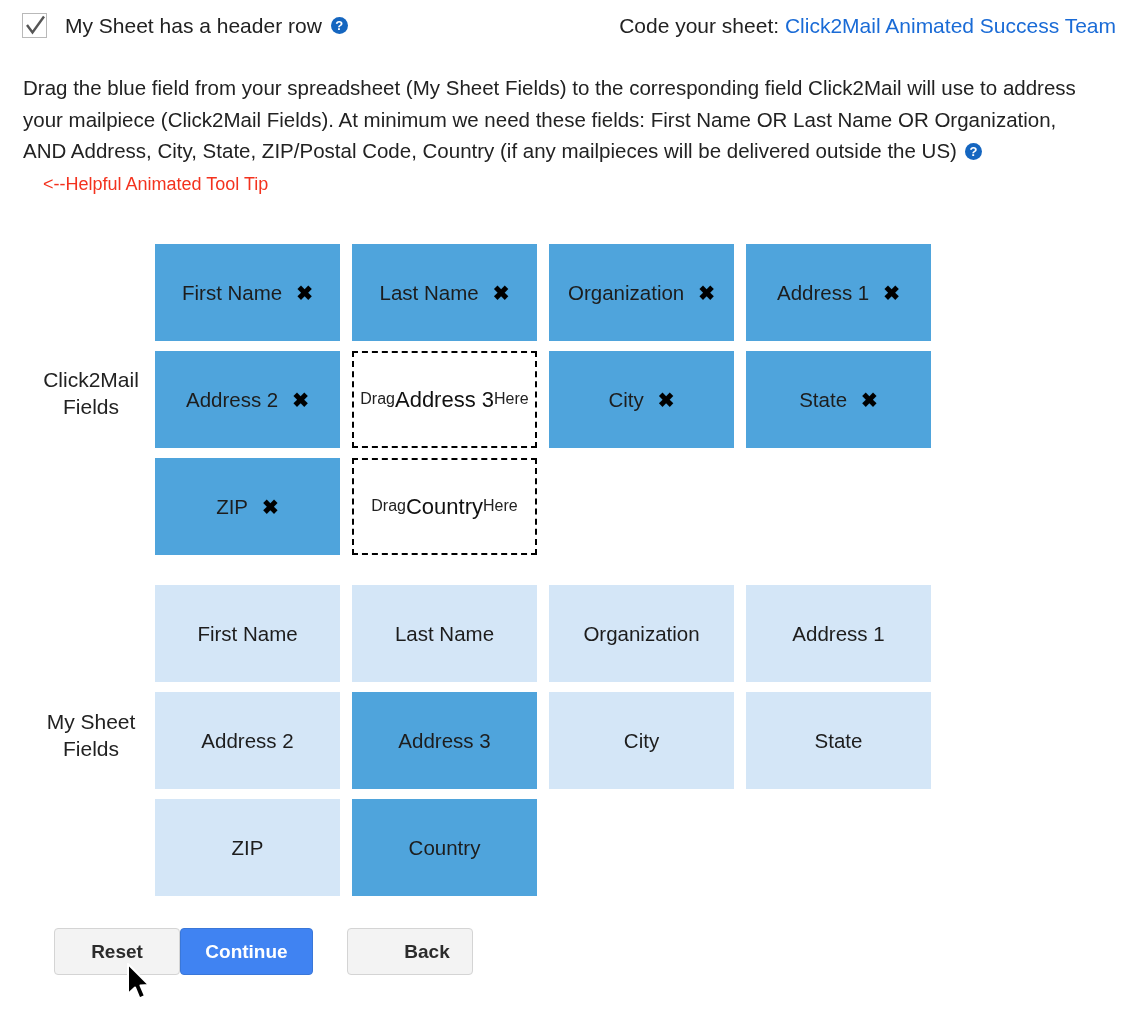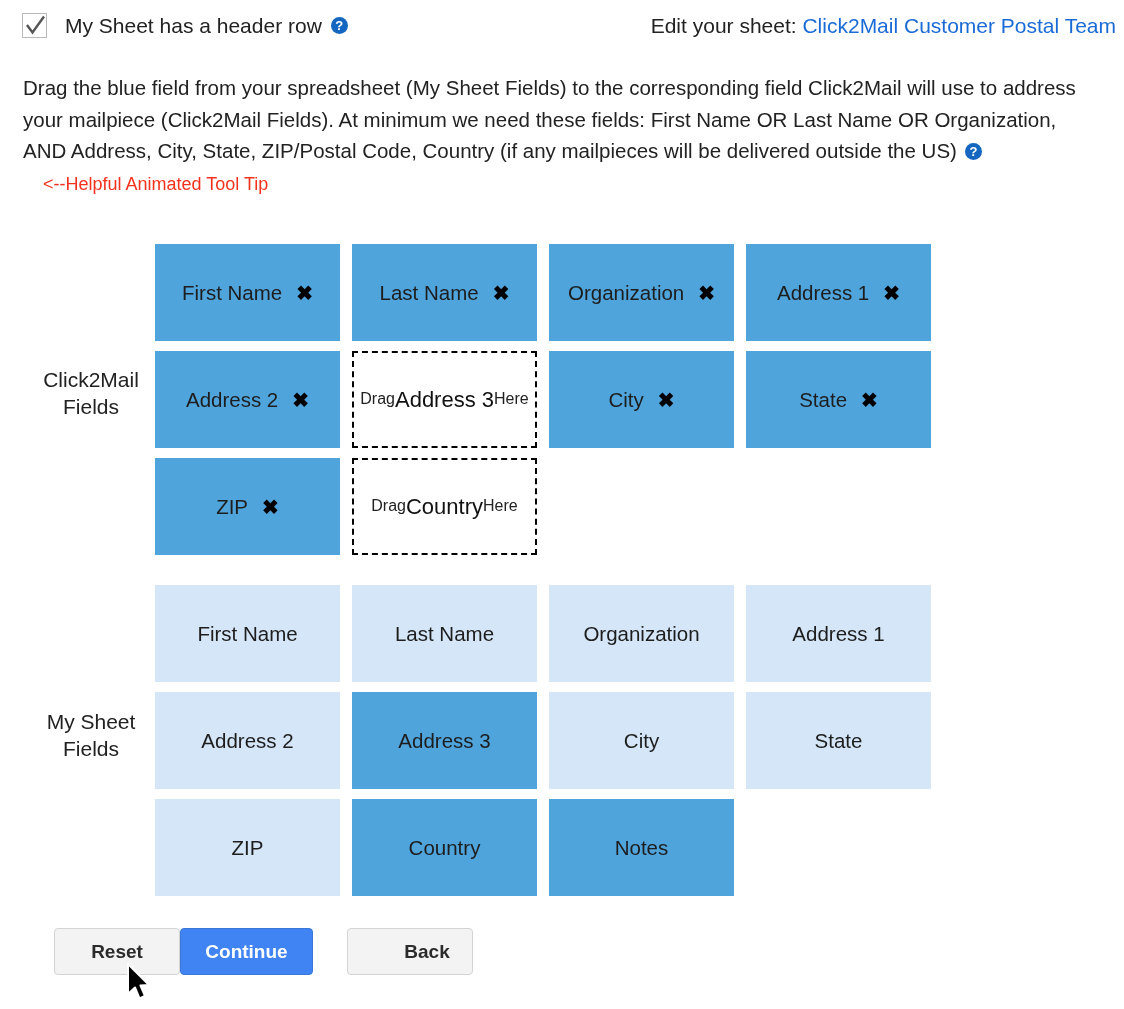--- a/index.html
+++ b/index.html
@@ -245,22 +245,22 @@
     <span class="checkbox">
       <svg width="21" height="22" viewBox="0 0 21 22" aria-hidden="true">
         <path d="M2 10 L7.5 17.5 L19 1.5" stroke="#555555" stroke-width="2.4" fill="none"></path>
       </svg>
     </span>
     <span class="header-label">My Sheet has a header row</span>
     <span class="help-icon"></span>
   </div>
 
   <div class="header-right">
-    <span>Edit your sheet:</span>
-    <a href="#" class="sheet-link">Click2Mail Customer Postal Team</a>
+    <span>Code your sheet:</span>
+    <a href="#" class="sheet-link">Click2Mail Animated Success Team</a>
   </div>
 
 </div>
 
 <div class="instructions">
   <span>Drag the blue field from your spreadsheet (My Sheet Fields) to the corresponding field Click2Mail will use to address your mailpiece (Click2Mail Fields). At minimum we need these fields: First Name OR Last Name OR Organization, AND Address, City, State, ZIP/Postal Code, Country (if any mailpieces will be delivered outside the US)</span><span class="help-icon inline-help"></span><span class="tooltip-note">&lt;--Helpful Animated Tool Tip</span>
 </div>
 
 <div class="section" id="section-c2m">
 
@@ -382,23 +382,20 @@
       </div>
     </div>
 
     <div class="grid-row">
       <div class="cell used">
         <span>ZIP</span>
       </div>
       <div class="cell available">
         <span>Country</span>
       </div>
-      <div class="cell available">
-        <span>Notes</span>
-      </div>
       <div class="cell spacer"></div>
     </div>
 
   </div>
 </div>
 
 <div class="button-bar">
   <button class="btn btn-secondary" id="btn-reset">Reset</button>
   <button class="btn btn-primary" id="btn-continue">Continue</button>
   <button class="btn btn-secondary" id="btn-back">Back</button>

